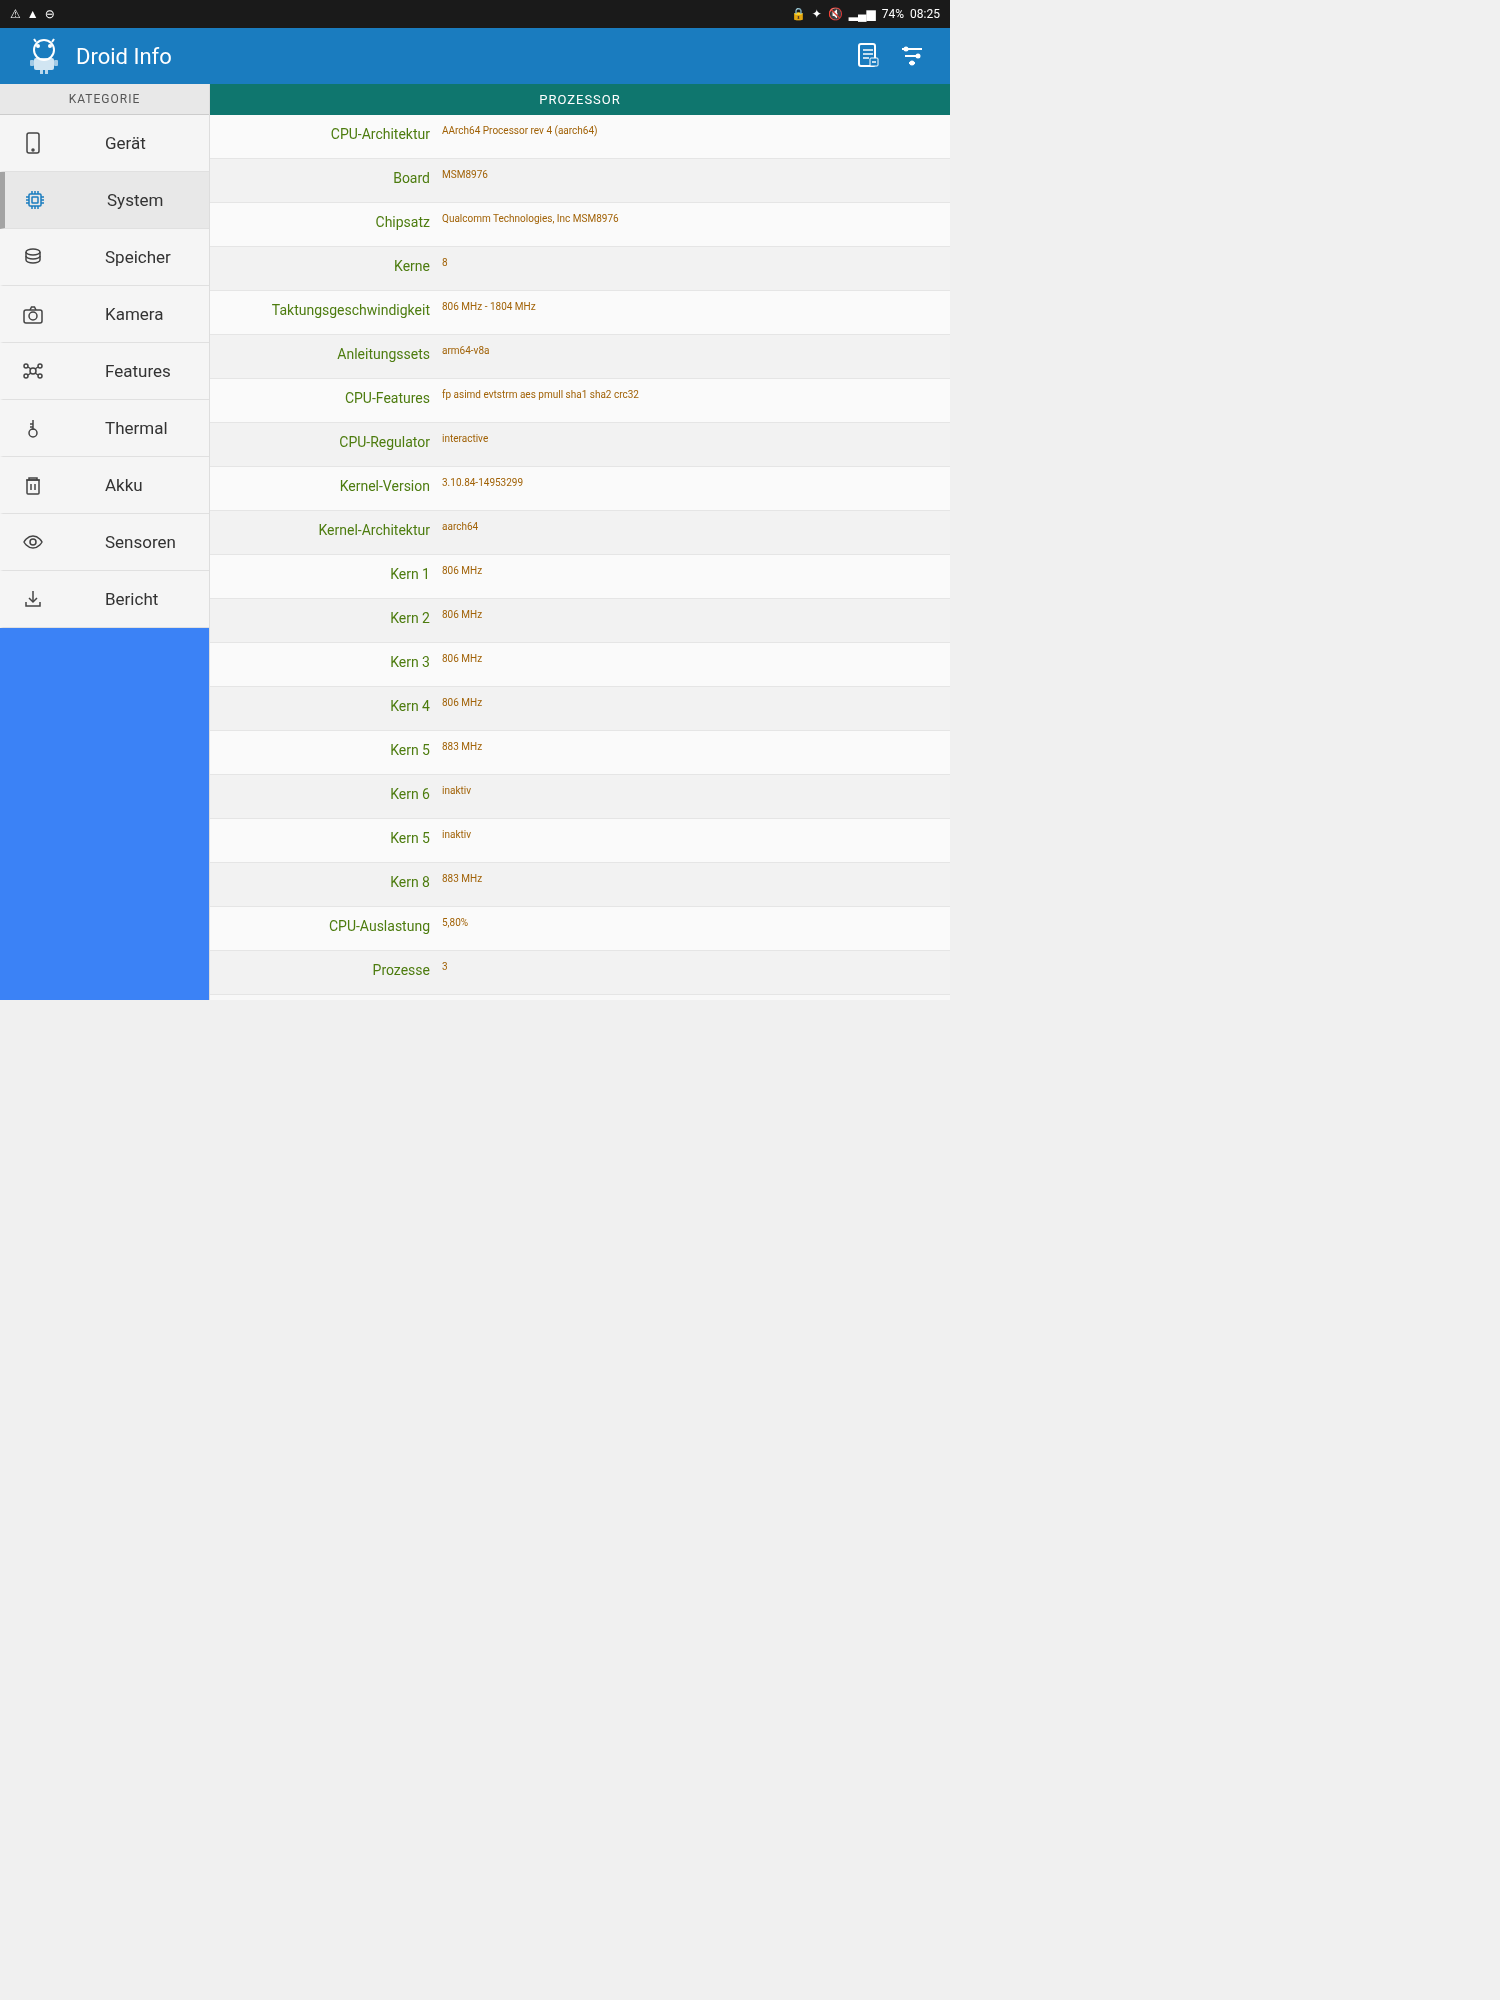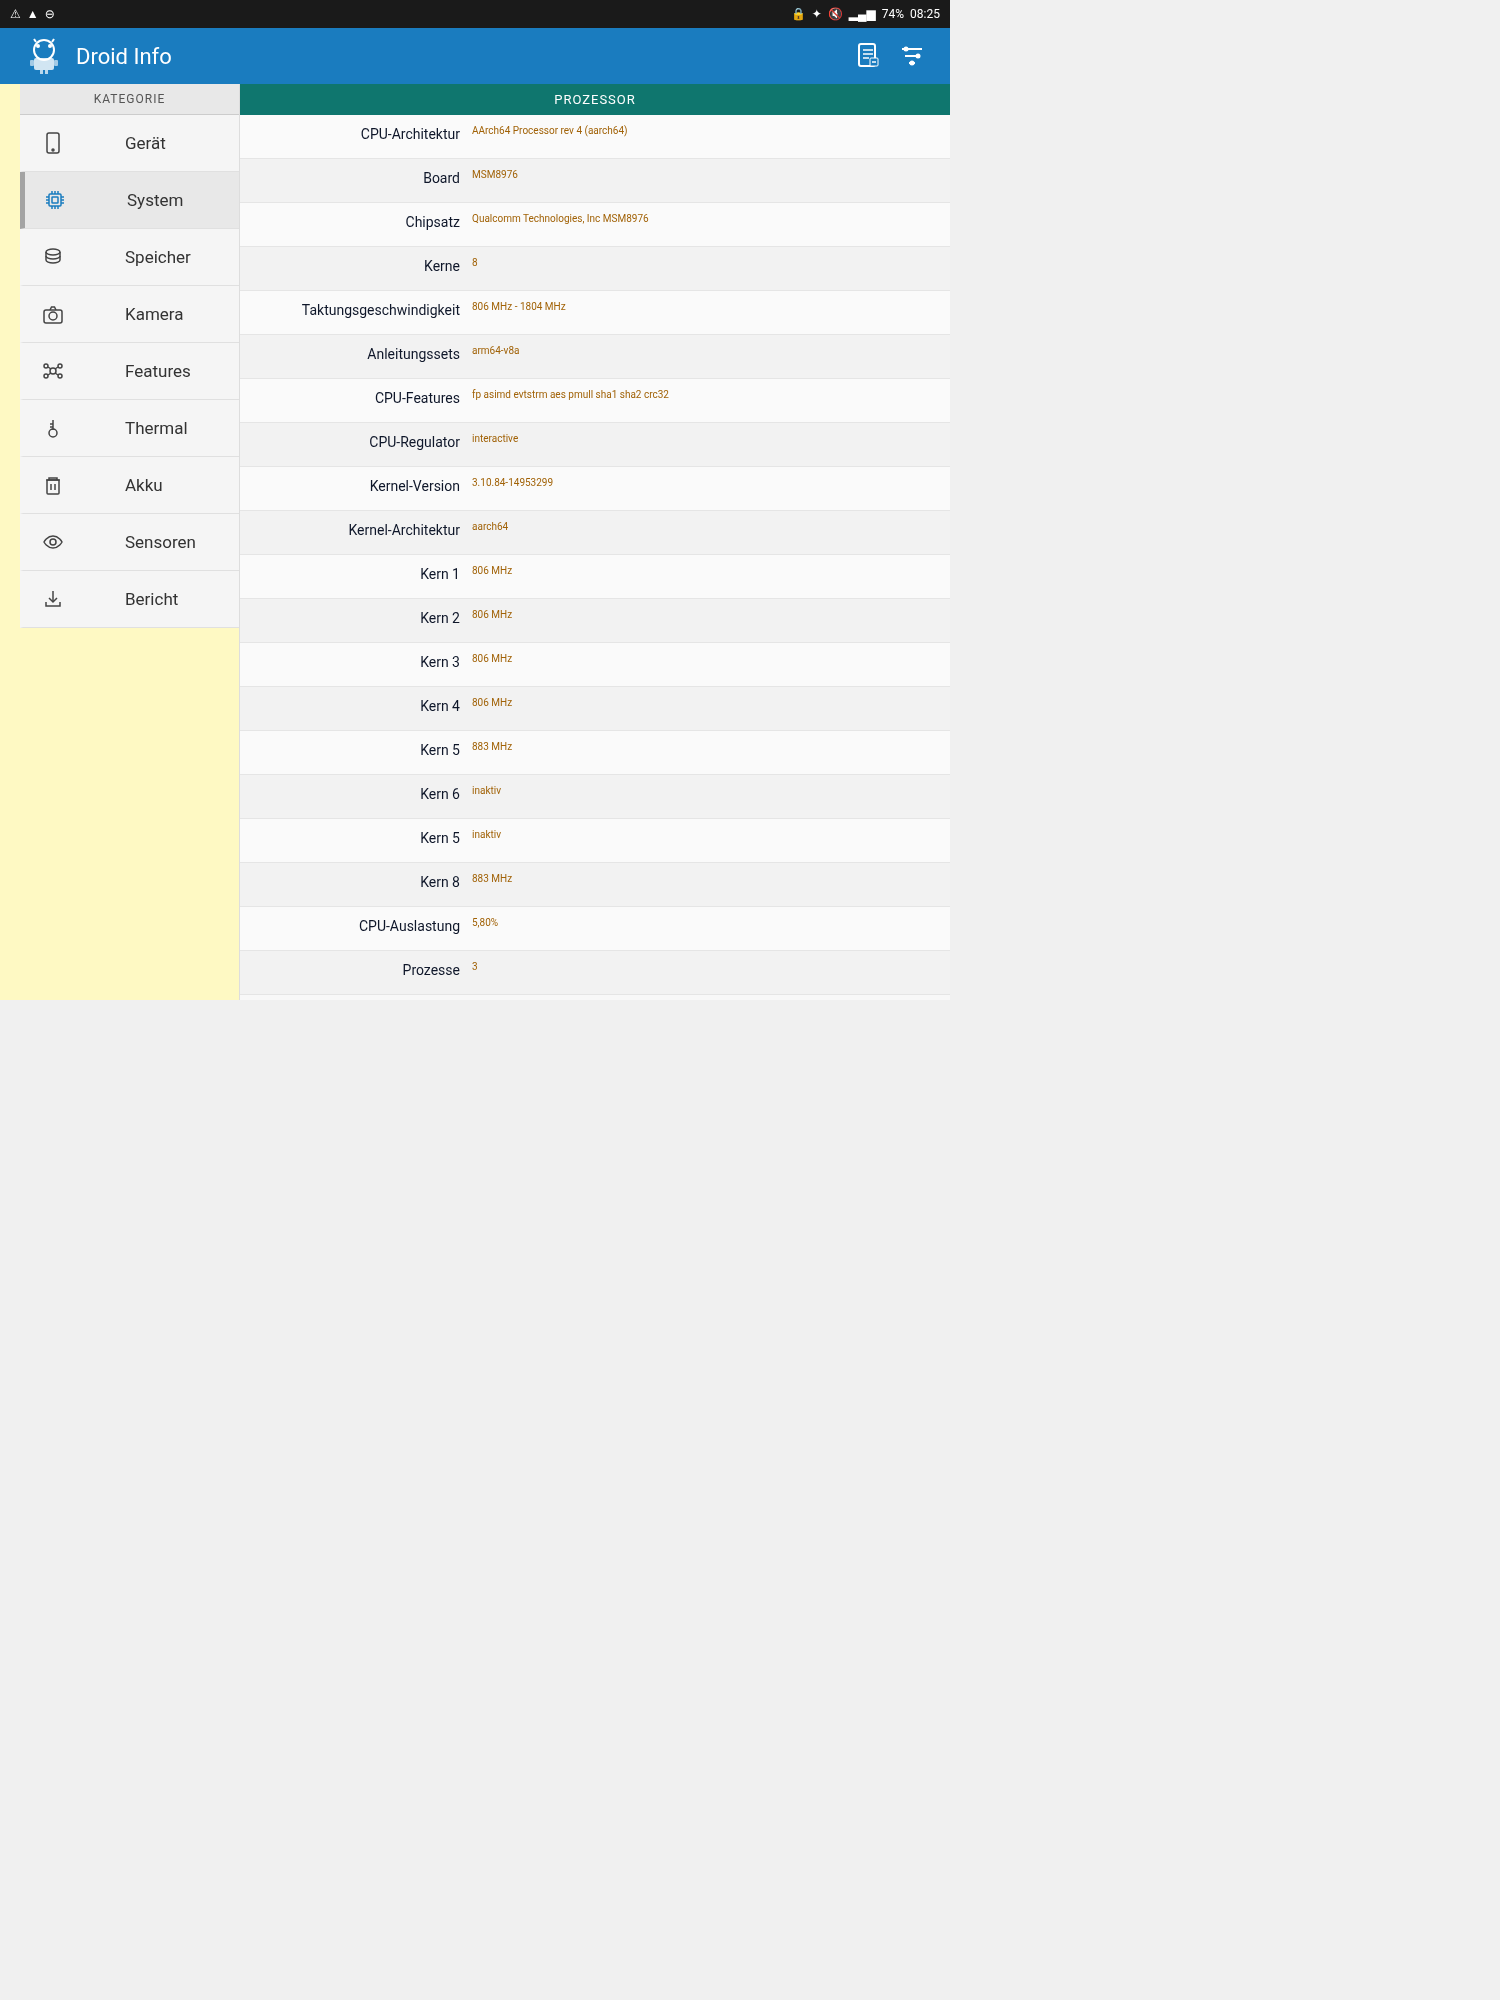--- a/index.html
+++ b/index.html
@@ -48,26 +48,25 @@
     .app-header-icons { display: flex; gap: 16px; align-items: center; }
 
     
     .main-layout {
       display: flex;
       height: calc(1000px - 28px - 56px);
     }
 
     
     .sidebar {
-      width: 240px;
-      background: #fef9c3;
+      width: 210px;
+      background: #3b82f6;
       border-right: 1px solid #ddd;
       display: flex;
       flex-direction: column;
-      padding-left: 20px;
     }
     .sidebar-header {
       background: #e8e8e8;
       text-align: center;
       padding: 8px 0;
       font-size: 12px;
       color: #555;
       letter-spacing: 1px;
       border-bottom: 1px solid #ccc;
     }
@@ -119,21 +118,21 @@
       align-items: flex-start;
       border-bottom: 1px solid #e5e5e5;
       padding: 10px 12px;
       background: #fafafa;
       min-height: 44px;
     }
     .info-row:nth-child(even) { background: #f2f2f2; }
     .info-label {
       min-width: 220px;
       text-align: right;
-      color: #0f172a;
+      color: #4d7c0f;
       font-size: 14px;
       padding-right: 12px;
       padding-top: 1px;
     }
     .info-value {
       color: #a16207;
       font-size: 10px;
       flex: 1;
     }
   </style>

